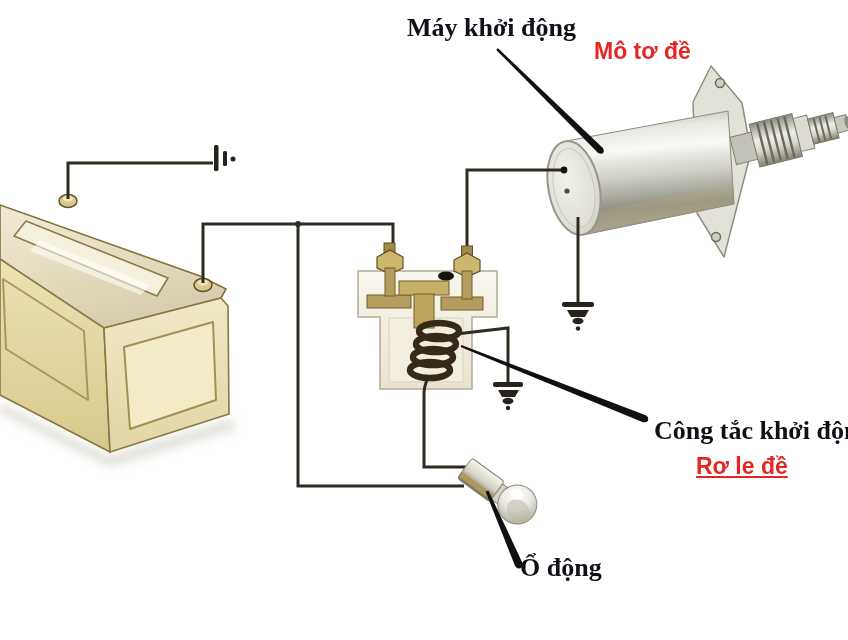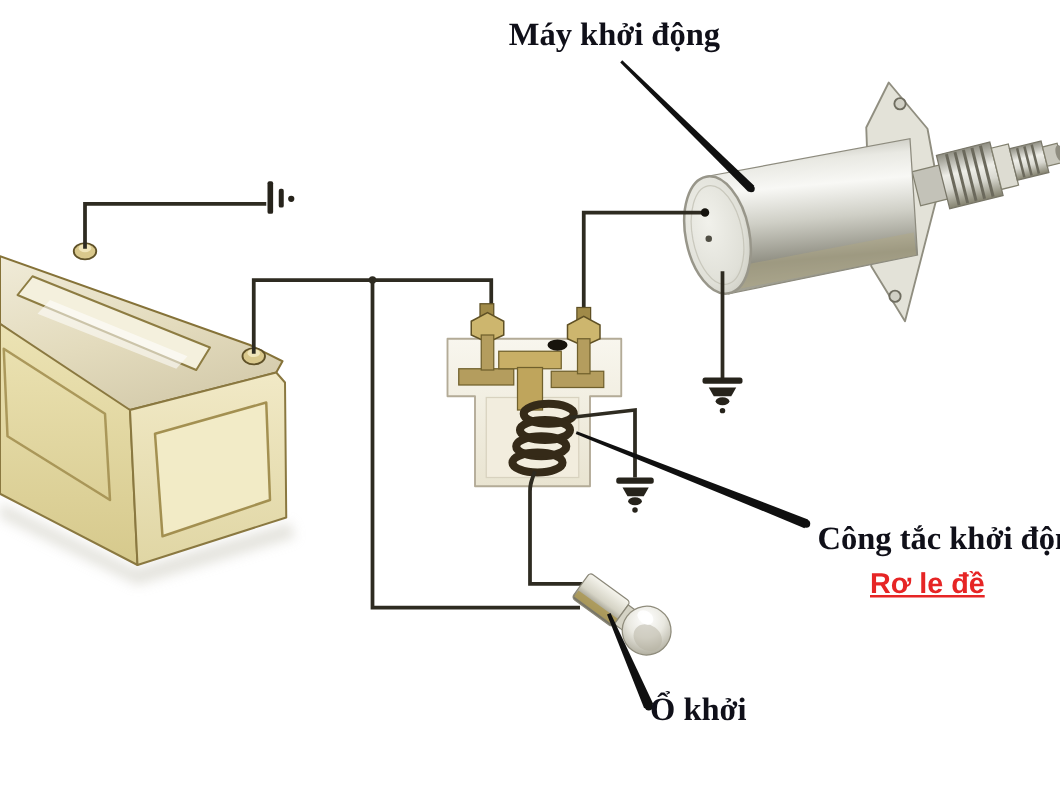--- a/index.html
+++ b/index.html
@@ -214,16 +214,17 @@
       <circle cx="645" cy="419" r="3.2"></circle>
     </g>
     <g>
       <polygon points="485.6,491.6 488.4,490.4 522.7,563.4 515.3,566.6"></polygon>
       <circle cx="519" cy="565" r="3.4"></circle>
     </g>
   </g>
 </svg>
 
   <div class="lbl lbl-black" id="label-starter-motor">Máy khởi động</div>
+  <div class="lbl lbl-red" id="label-starter-motor-red">Mô tơ đề</div>
   <div class="lbl lbl-black" id="label-starter-switch">Công tắc khởi động</div>
   <div class="lbl lbl-red" id="label-starter-relay-red">Rơ le đề</div>
-  <div class="lbl lbl-black" id="label-key-lock">Ổ khởi</div>
+  <div class="lbl lbl-black" id="label-key-lock">Ổ động</div>
 </div>
 
 </body></html>

